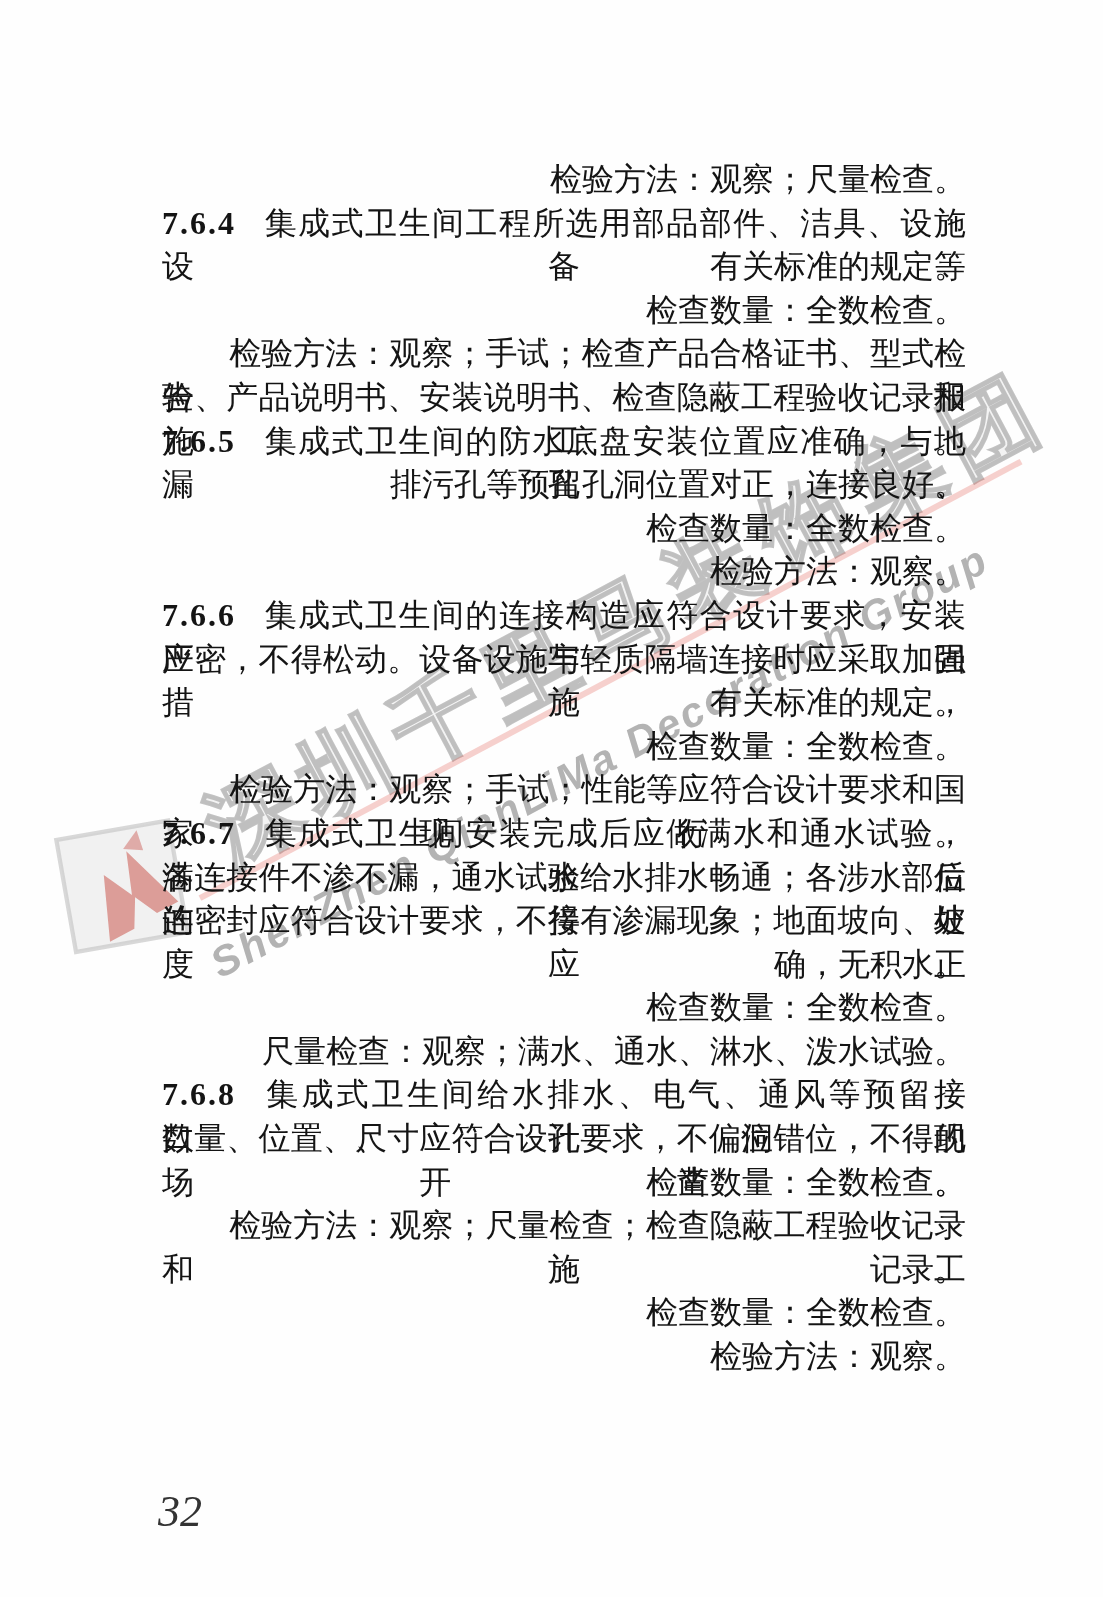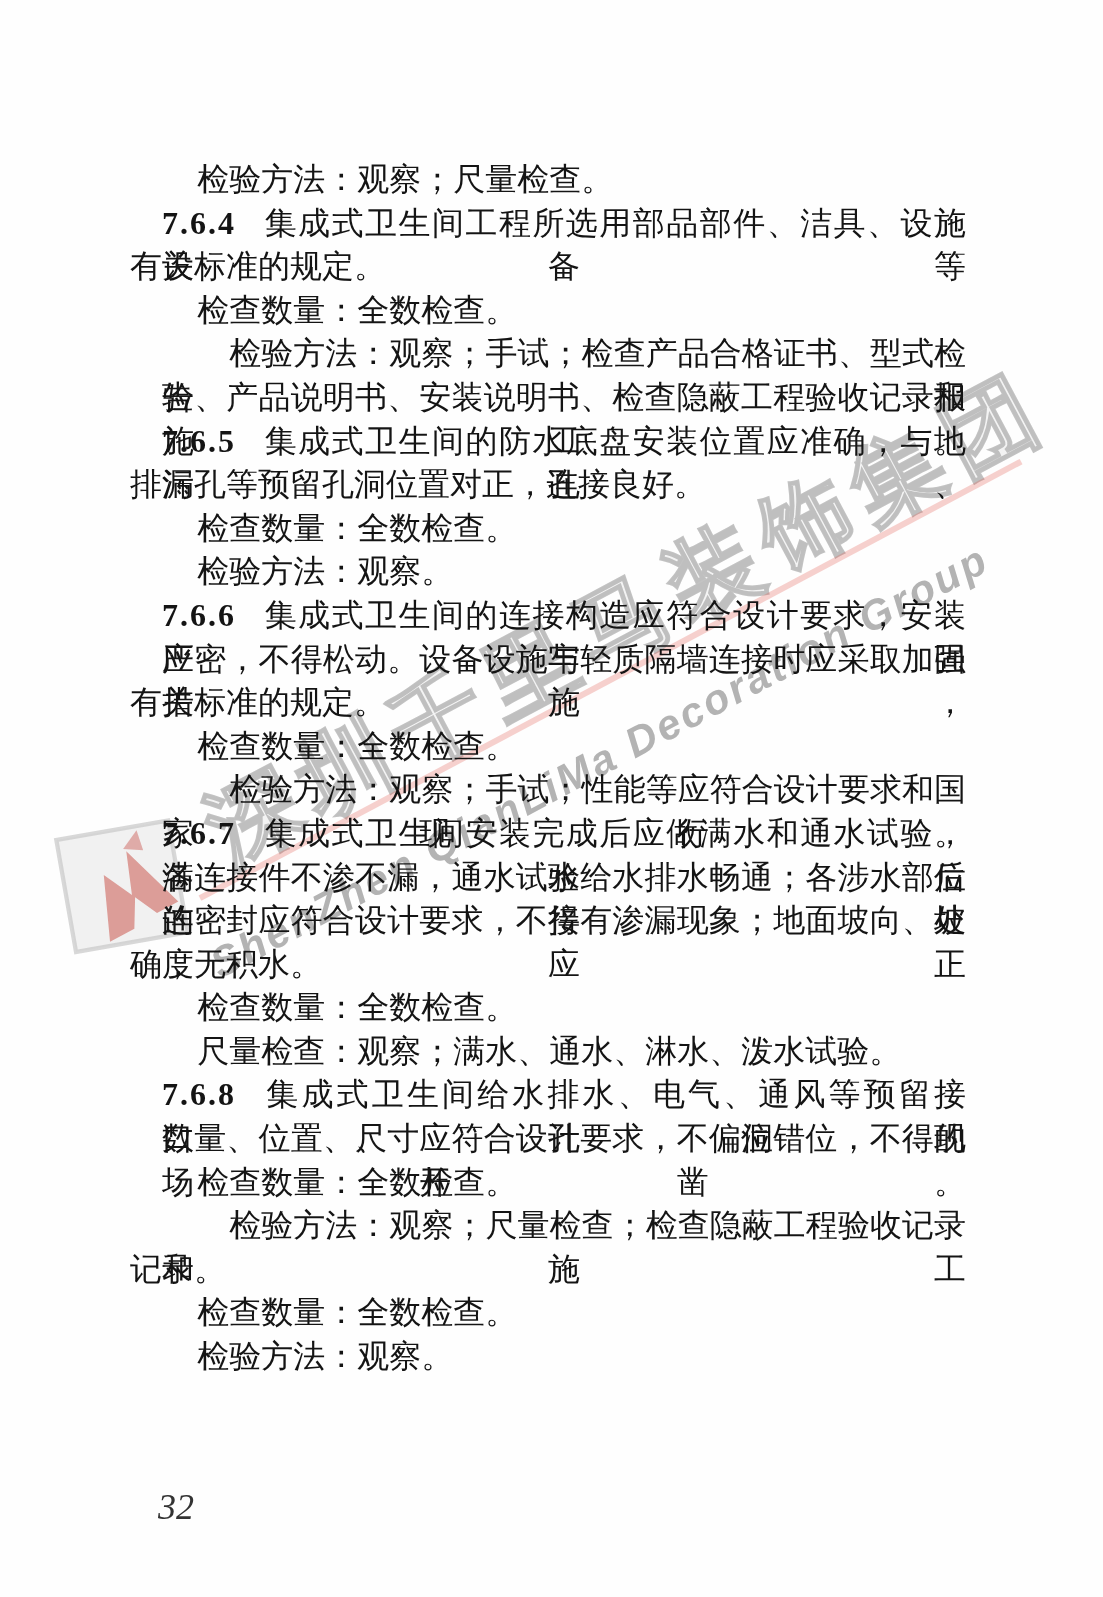--- a/index.html
+++ b/index.html
@@ -39,33 +39,34 @@
     color:rgba(150,150,150,0.72);
   }
 
   
   .doc-body{
     position:absolute;left:130px;top:158px;width:836px;z-index:2;
   }
   .line{
     font-size:32px;line-height:43.6px;height:43.6px;
     white-space:nowrap;
+    text-align:right;
   }
   .line.justify{
     white-space:normal;
     text-align:justify;text-align-last:justify;
     text-justify:inter-character;
     margin-left:32px;
   }
   .line.indent{text-indent:2.1em;}
   .secnum{font-weight:bold;margin-right:.85em;letter-spacing:2px;}
 
   .page-number{
     position:absolute;left:158px;top:1486px;z-index:2;
-    font-style:italic;font-size:36px;color:#333;
+    font-style:italic;font-size:44px;color:#333;
     font-family:"Liberation Serif","DejaVu Serif",serif;
   }
 </style>
 </head>
 <body>
 
 <div class="page">
 
   <div class="wm-anchor">
     <div class="wm-inner">

